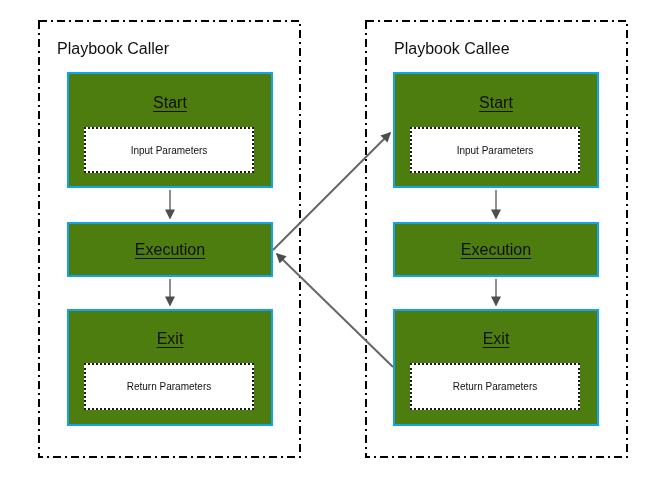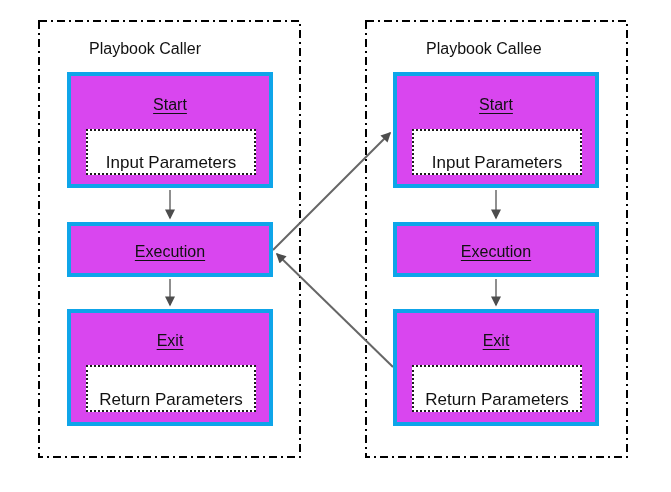--- a/index.html
+++ b/index.html
@@ -17,48 +17,47 @@
     left: 0; top: 0;
     width: 671px; height: 492px;
     z-index: 1;
   }
   .title {
     position: absolute;
     z-index: 2;
     font-size: 16px;
     line-height: 19px;
     white-space: nowrap;
-    margin-left: 32px;
   }
   .node {
     position: absolute;
     z-index: 2;
     box-sizing: border-box;
-    border: 4px solid #0ea5e9;
-    background: #d946ef;
+    border: 2px solid #0ea5e9;
+    background: #4d7c0f;
   }
   .nlabel {
     position: absolute;
     left: 0; right: 0;
     text-align: center;
     font-size: 16px;
     line-height: 19px;
     text-decoration: underline;
     text-underline-offset: 3px;
     white-space: nowrap;
   }
   .param {
     position: absolute;
     box-sizing: border-box;
     border: 2px dotted #1a1a1a;
     background: #ffffff;
     display: flex;
-    align-items: flex-end;
+    align-items: center;
     justify-content: center;
-    font-size: 17px;
+    font-size: 10px;
     white-space: nowrap;
   }
   .stem  { stroke: #8f8f8f; stroke-width: 2; }
   .cross { stroke: #666666; stroke-width: 2; }
   .frame { fill: none; stroke: #000000; stroke-width: 2; stroke-dasharray: 8 4 2 4; }
 </style>
 </head>
 <body>
 
 <div class="stage">

